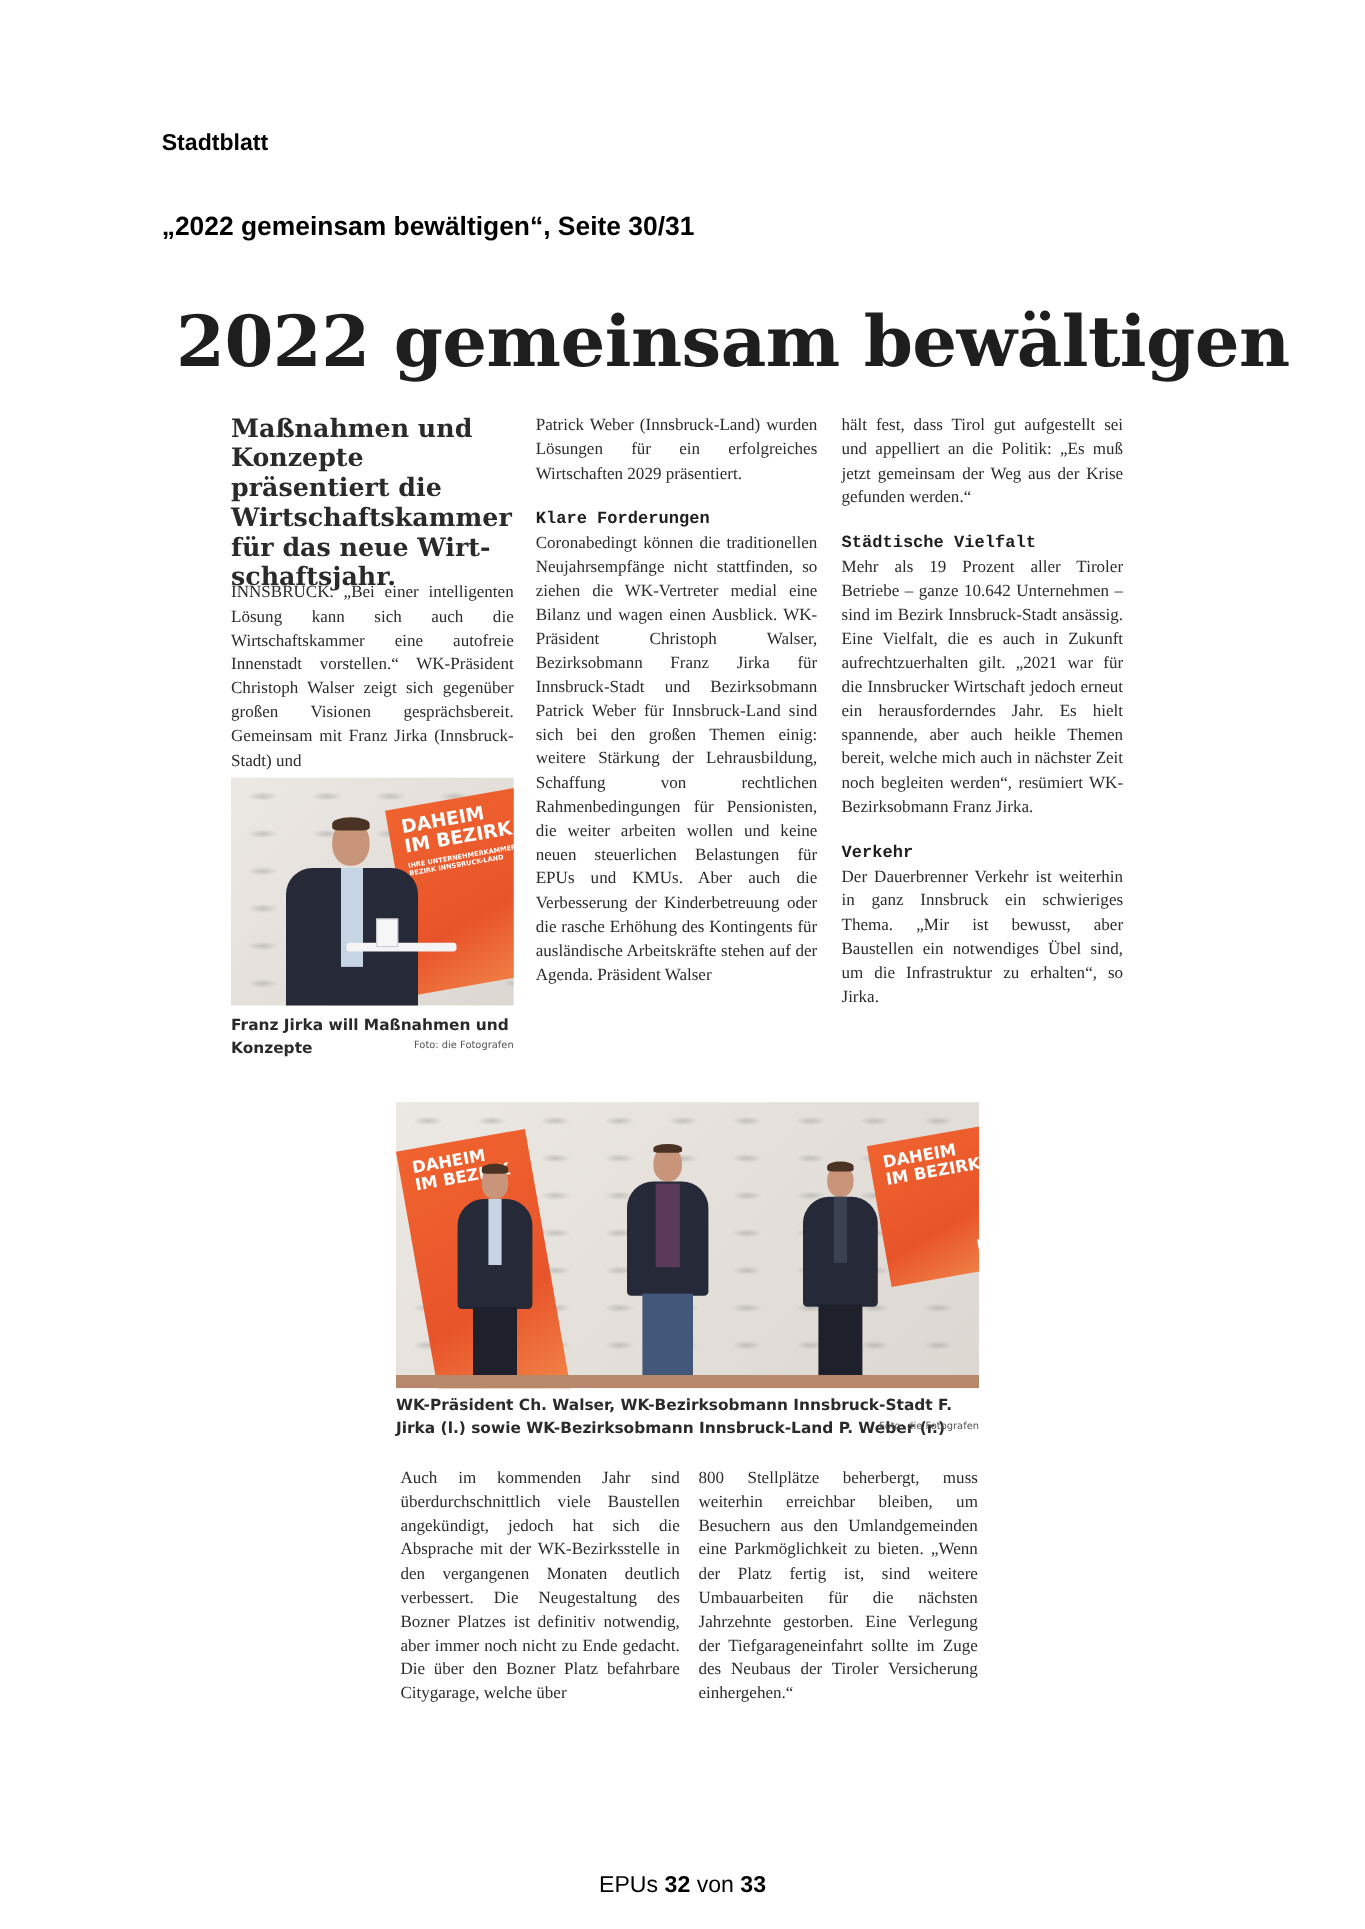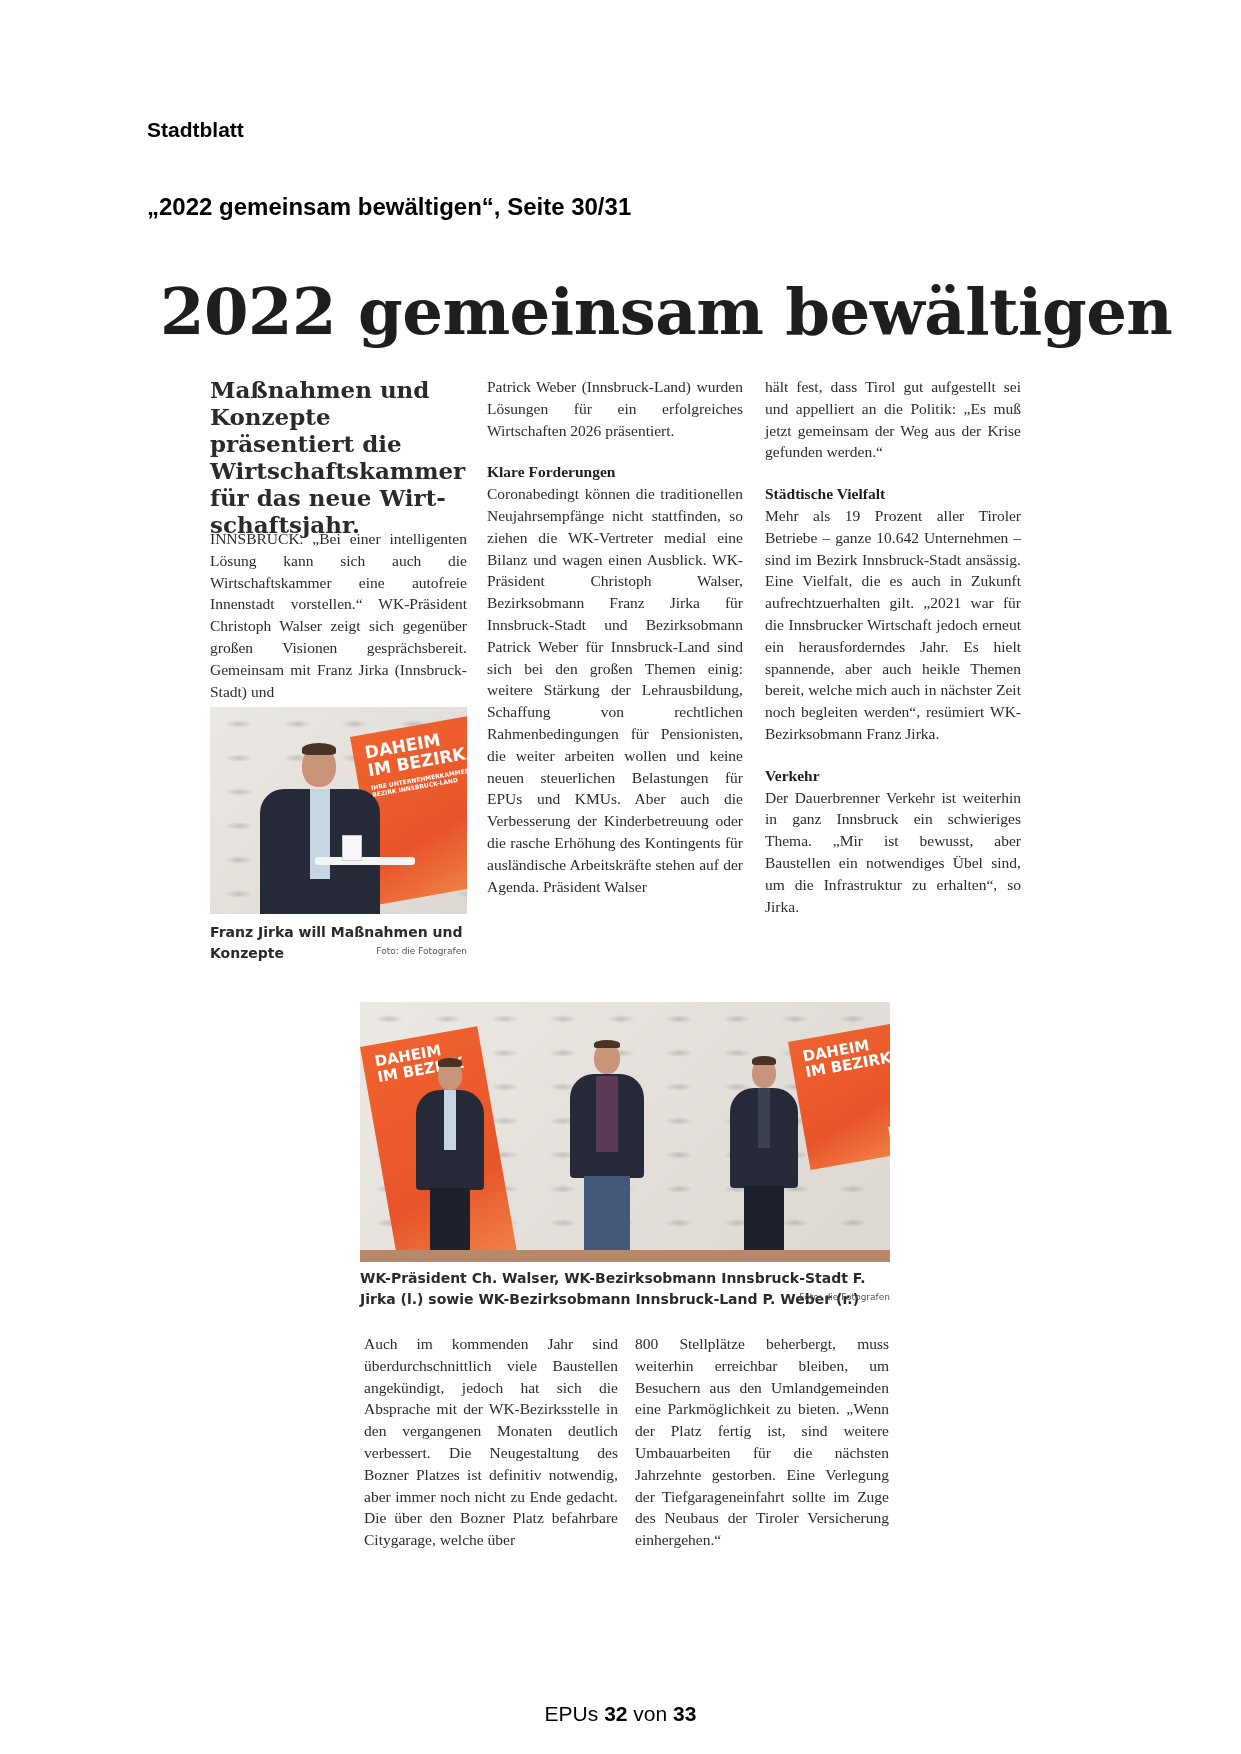--- a/index.html
+++ b/index.html
@@ -9,21 +9,21 @@
   .serif { font-family: "DejaVu Serif", serif; }
   .lserif { font-family: "Liberation Serif", serif; }
 
   #source { left: 147px; top: 74px; font-size: 21px; font-weight: bold; color: #000; }
   #ref { left: 147px; top: 149px; font-size: 24px; font-weight: bold; color: #000; }
 
   #headline { left: 160px; top: 230px; width: 930px; font-size: 64px; font-weight: bold; color: #1e1e1e; letter-spacing: -0.5px; white-space: nowrap; }
 
   .col { font-size: 15.5px; line-height: 21.8px; color: #2b2b2b; text-align: justify; hyphens: manual; }
   .col p { margin: 0; }
-  .col h3 { margin: 0; font-size: 15.5px; line-height: 21.8px; font-weight: bold; color: #1e1e1e; }
+  .col h3 { margin: 0; font-size: 15.5px; line-height: 21.8px; font-weight: bold; color: #1e1e1e; font-family: Liberation Mono, monospace; }
   .gap { height: 20px; }
 
   #lead { left: 210px; top: 332px; width: 258px; font-size: 23px; line-height: 27px; font-weight: bold; color: #2a2a2a; }
   #col1 { left: 210px; top: 484px; width: 257px; }
   #col2 { left: 487px; top: 332px; width: 256px; }
   #col3 { left: 765px; top: 332px; width: 256px; }
 
   .photo { overflow: hidden; background: linear-gradient(135deg, #ece8e3 0%, #dcd7d1 100%); }
   .logo-pattern { position: absolute; inset: 0;
     background-image: radial-gradient(ellipse 14px 4px at 50% 50%, rgba(150,150,150,0.45) 0%, rgba(150,150,150,0.0) 100%);
@@ -82,21 +82,21 @@
   <div style="position:absolute; left:105px; top:150px; width:100px; height:8px; background:#f4f4f4; border-radius:3px;"></div>
   <div style="position:absolute; left:132px; top:128px; width:18px; height:24px; background:#f6f6f6; border:1px solid #ccc;"></div>
 </div>
 
 <div id="cap1" class="abs">
   <span>Franz Jirka will Maßnahmen und Konzepte</span>
   <span id="credit1">Foto: die Fotografen</span>
 </div>
 
 <div id="col2" class="abs col lserif">
-  <p>Patrick Weber (Innsbruck-Land) wurden Lösungen für ein erfolg­reiches Wirtschaften 2026 präsen­tiert.</p>
+  <p>Patrick Weber (Innsbruck-Land) wurden Lösungen für ein erfolg­reiches Wirtschaften 2029 präsen­tiert.</p>
   <div class="gap"></div>
   <h3>Klare Forderungen</h3>
   <p>Coronabedingt können die traditi­onellen Neujahrsempfänge nicht stattfinden, so ziehen die WK-Ver­treter medial eine Bilanz und wa­gen einen Ausblick. WK-Präsident Christoph Walser, Bezirksobmann Franz Jirka für Innsbruck-Stadt und Bezirksobmann Patrick We­ber für Innsbruck-Land sind sich bei den großen Themen einig: weitere Stärkung der Lehrausbil­dung, Schaffung von rechtlichen Rahmenbedingungen für Pensio­nisten, die weiter arbeiten wollen und keine neuen steuerlichen Belastungen für EPUs und KMUs. Aber auch die Verbesserung der Kinderbetreuung oder die rasche Erhöhung des Kontingents für ausländische Arbeitskräfte stehen auf der Agenda. Präsident Walser</p>
 </div>
 
 <div id="col3" class="abs col lserif">
   <p>hält fest, dass Tirol gut aufgestellt sei und appelliert an die Politik: „Es muß jetzt gemeinsam der Weg aus der Krise gefunden werden.“</p>
   <div class="gap"></div>
   <h3>Städtische Vielfalt</h3>
   <p>Mehr als 19 Prozent aller Tiroler Betriebe – ganze 10.642 Unterneh­men – sind im Bezirk Innsbruck-Stadt ansässig. Eine Vielfalt, die es auch in Zukunft aufrechtzuer­halten gilt. „2021 war für die Inns­brucker Wirtschaft jedoch erneut ein herausforderndes Jahr. Es hielt spannende, aber auch heikle The­men bereit, welche mich auch in nächster Zeit noch begleiten wer­den“, resümiert WK-Bezirksob­mann Franz Jirka.</p>

